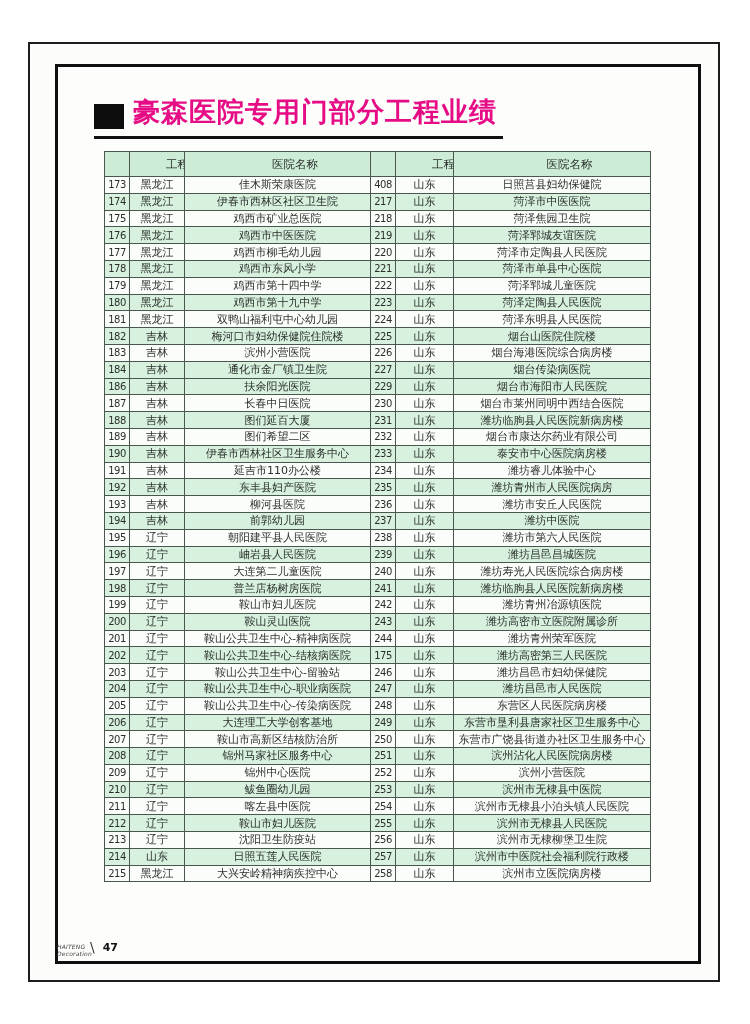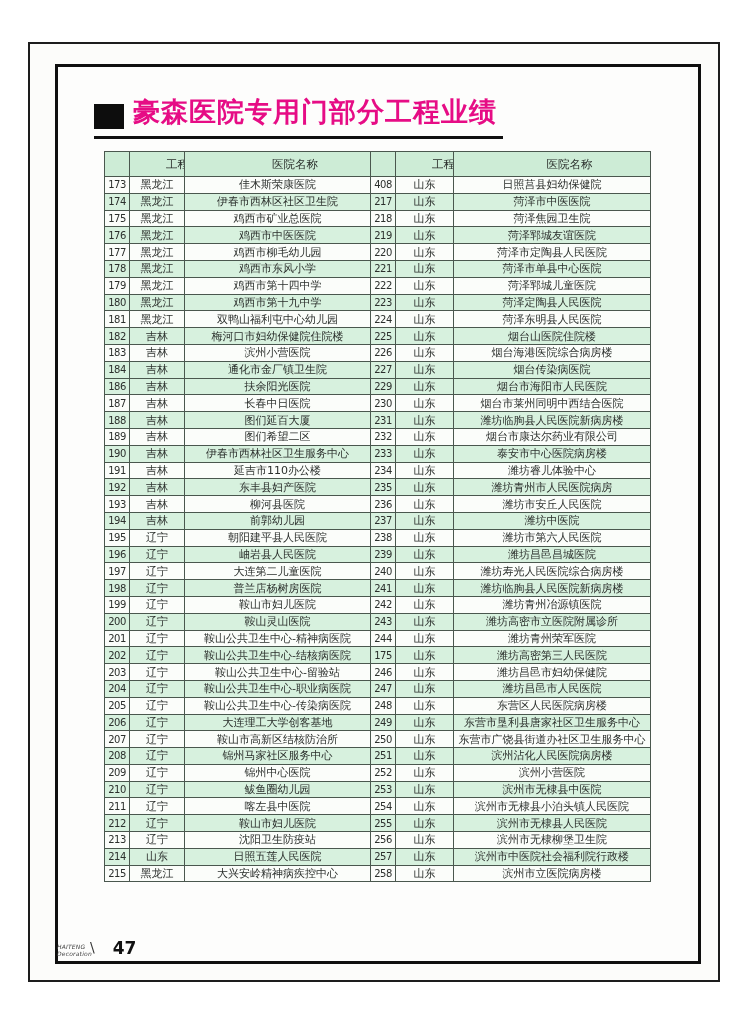--- a/index.html
+++ b/index.html
@@ -91,24 +91,24 @@
   }
   .footer-brand {
     font-size: 6px;
     line-height: 7px;
     color: #444;
     letter-spacing: 0.2px;
     margin-top: 4px;
     font-style: italic;
   }
   .footer-page-number {
-    font-size: 17px;
+    font-size: 11px;
     font-weight: bold;
     color: #111;
-    margin-left: 18px;
+    margin-left: 8px;
     line-height: 18px;
   }
   .footer-slash {
     font-size: 14px;
     color: #333;
     line-height: 16px;
     margin-left: -2px;
   }
 </style>
 </head>

